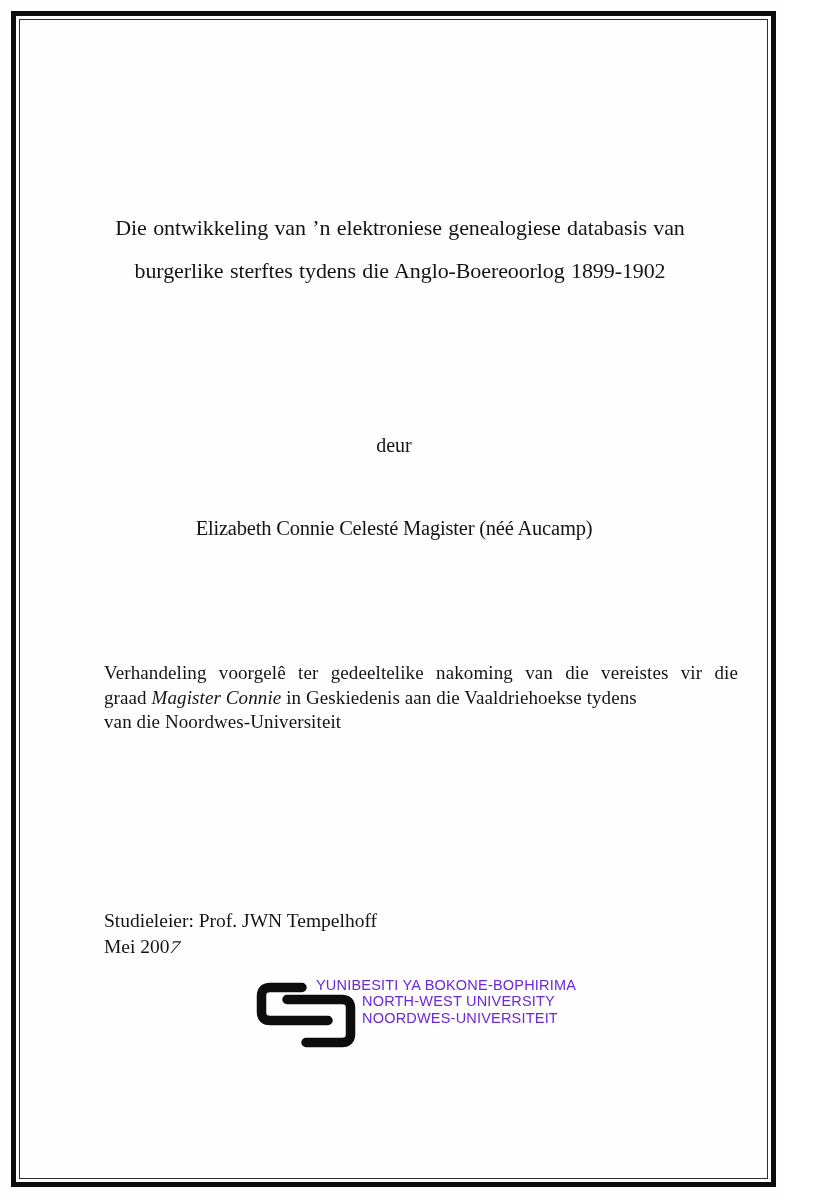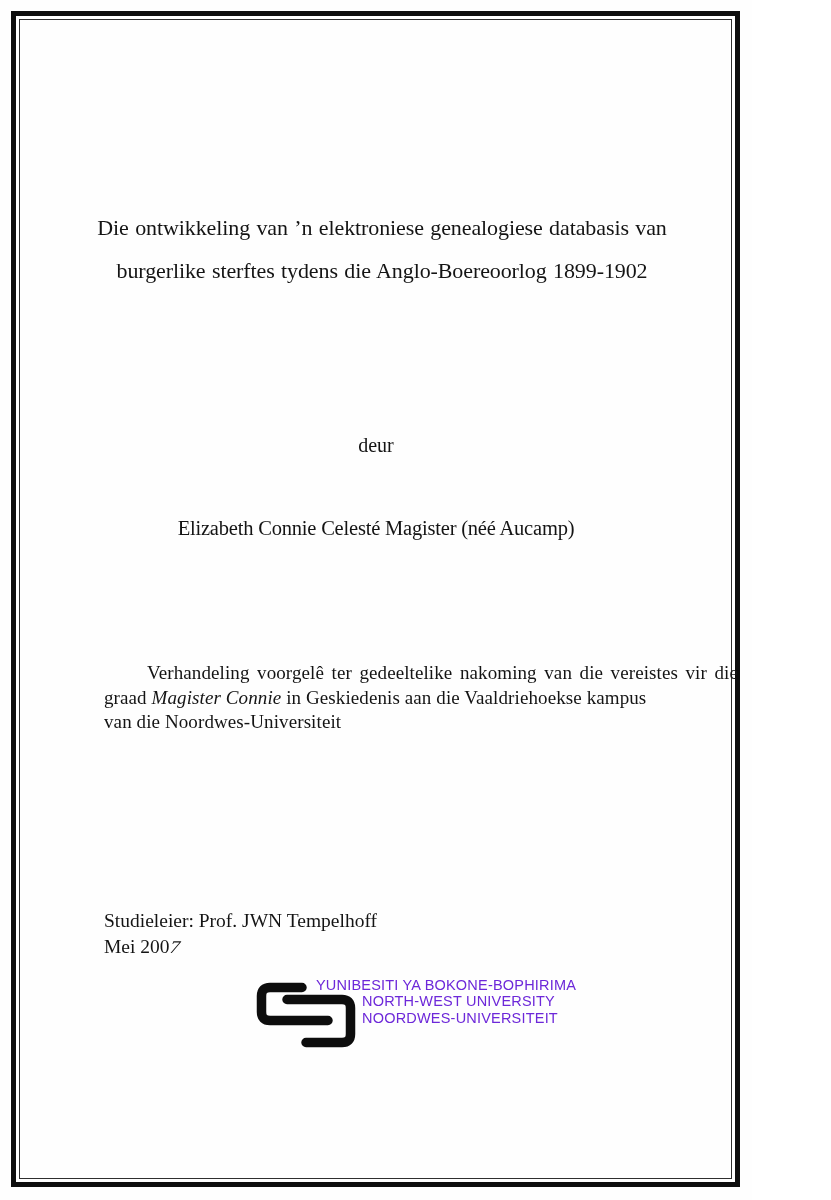--- a/index.html
+++ b/index.html
@@ -8,20 +8,21 @@
     background: #fff;
   }
   .page {
     position: relative;
     width: 752px;
     height: 1200px;
     background: #fefefe;
     font-family: "Liberation Serif", serif;
     color: #141414;
     overflow: hidden;
+    padding-left: 36px;
   }
   .frame-outer {
     position: absolute;
     left: 11px; top: 11px; right: 12px; bottom: 13px;
     border: 5px solid #0d0d0d;
   }
   .frame-inner {
     position: absolute;
     left: 19px; top: 19px; right: 20px; bottom: 21px;
     border: 1px solid #2e2e2e;
@@ -52,21 +53,20 @@
     position: absolute;
     left: 104px; top: 661px;
     width: 634px;
     font-size: 19px;
     line-height: 24.6px;
     letter-spacing: 0.1px;
   }
   .decl-line1 {
     text-align: justify;
     text-align-last: justify;
-    margin-left: 43px;
   }
   .italic { font-style: italic; }
   .supervisor-block {
     position: absolute;
     left: 104px; top: 888px;
     font-size: 19.5px;
     line-height: 25.5px;
     margin-top: 20px;
   }
   .date-line .date-digit {
@@ -103,21 +103,21 @@
     <div>Die ontwikkeling van ’n elektroniese genealogiese databasis van</div>
     <div>burgerlike sterftes tydens die Anglo-Boereoorlog 1899-1902</div>
   </div>
 
   <div class="byline">deur</div>
 
   <div class="author">Elizabeth Connie Celesté Magister (néé Aucamp)</div>
 
   <div class="declaration">
     <div class="decl-line1">Verhandeling voorgelê ter gedeeltelike nakoming van die vereistes vir die</div>
-    <div><span>graad </span><span class="italic">Magister Connie</span><span> in Geskiedenis aan die Vaaldriehoekse kampus</span></div>
+    <div><span>graad </span><span class="italic">Magister Connie</span><span> in Geskiedenis aan die Vaaldriehoekse tydens</span></div>
     <div>van die Noordwes-Universiteit</div>
   </div>
 
   <div class="supervisor-block">
     <div>Studieleier: Prof. JWN Tempelhoff</div>
     <div class="date-line"><span>Mei 200</span><span class="date-digit">7</span></div>
   </div>
 
   <svg class="logo-mark" viewBox="0 0 106 78" width="106" height="78" xmlns="http://www.w3.org/2000/svg" aria-hidden="true">
     <path d="M49 12.5 H17 Q8.5 12.5 8.5 21 V37 Q8.5 45.5 17 45.5 H75" stroke="#0d0d0d" stroke-width="9.5" fill="none" stroke-linecap="round"></path>

